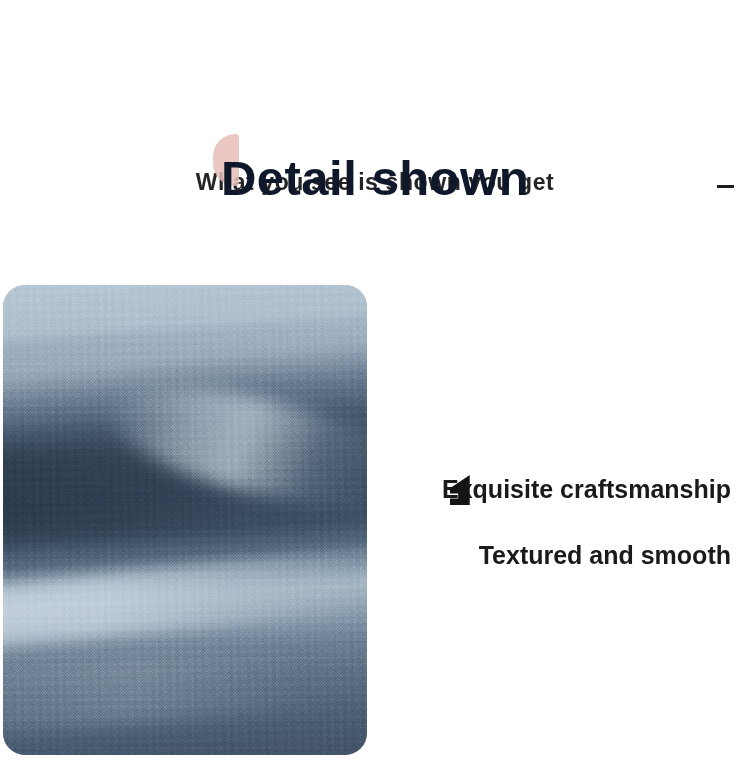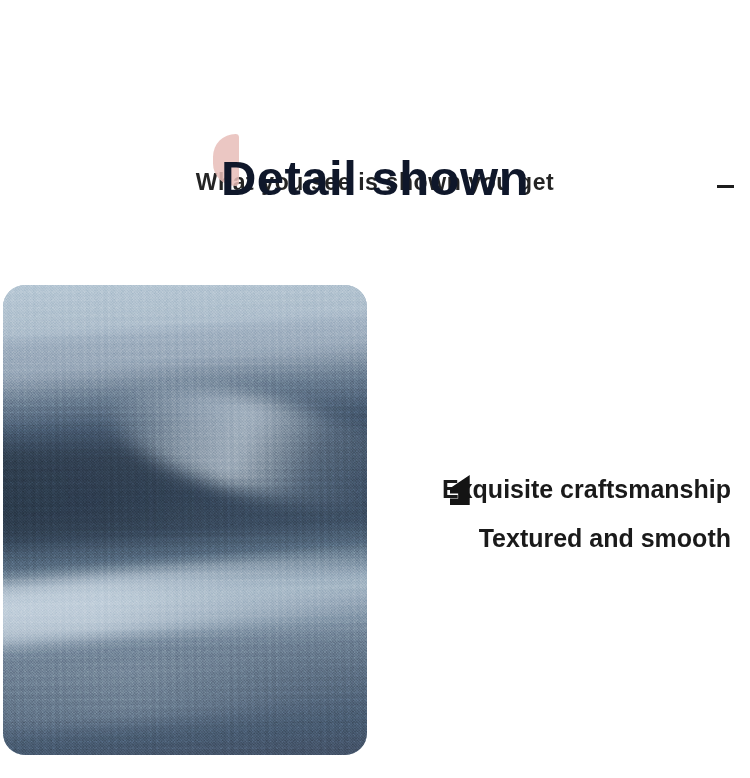--- a/index.html
+++ b/index.html
@@ -226,21 +226,21 @@
     font-size: 25px;
     line-height: 38px;
     font-weight: bold;
     color: #1a1a1a;
     text-align: right;
     padding-right: 19px;
     white-space: nowrap;
   }
 
   .feature-line.second {
-    margin-top: 11px;
+    margin-top: 28px;
   }
 
   .feature-badge {
     position: absolute;
     left: 50px;
     top: 5px;
     width: 34px;
     height: 30px;
     background: #141414;
     clip-path: polygon(0% 44%, 58% 0%, 58% 100%, 0% 100%, 0% 78%, 24% 78%, 24% 62%, 0% 62%);

